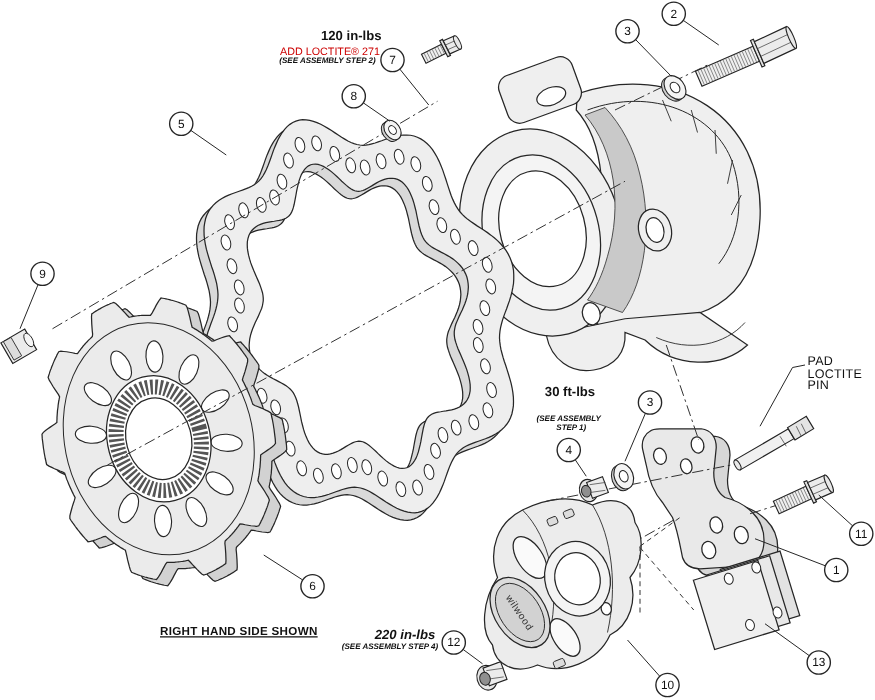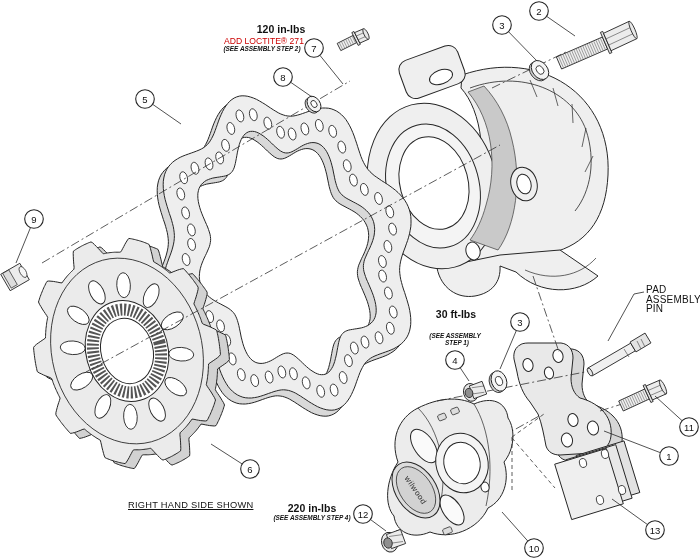--- a/index.html
+++ b/index.html
@@ -5,21 +5,21 @@
   html,body{margin:0;padding:0;background:#fff;}
   #stage{position:relative;width:700px;height:560px;background:#ffffff;overflow:hidden;
          font-family:"Liberation Sans","DejaVu Sans",sans-serif;}
   svg{position:absolute;left:0;top:0;}
   .lbl{position:absolute;white-space:nowrap;color:#111;}
   .ctr{transform:translateX(-50%);}
   .t-big{font-size:10.5px;font-weight:700;}
   .t-red{font-size:8.6px;font-weight:400;color:#cc0000;}
   .t-small{font-size:6.4px;font-weight:700;font-style:italic;}
   .t-pad{font-size:10px;line-height:9.6px;letter-spacing:.2px;}
-  .t-footer{font-size:9.3px;font-weight:400;letter-spacing:.25px;text-decoration:underline;}
+  .t-footer{font-size:9.3px;font-weight:700;letter-spacing:.25px;text-decoration:underline;}
 </style>
 </head>
 <body>
 
 <div id="stage">
 <svg width="700" height="560" viewBox="0 0 700 560">
 
   <g stroke="#262626" stroke-width="1" fill="#efefef">
 
     <path d="M462,75 C540,48 612,94 608,175 C606,216 589,241 558,251 L518,263
@@ -362,23 +362,23 @@
 </svg>
 
   <div class="lbl ctr t-big" style="left:281px;top:23px;">120 in-lbs</div>
   <div class="lbl ctr t-red" style="left:264px;top:36px;">ADD LOCTITE® 271</div>
   <div class="lbl ctr t-small" style="left:262px;top:45px;">(SEE ASSEMBLY STEP 2)</div>
 
   <div class="lbl ctr t-big" style="left:456px;top:308px;">30 ft-lbs</div>
   <div class="lbl ctr t-small" style="left:455px;top:332px;">(SEE ASSEMBLY</div>
   <div class="lbl ctr t-small" style="left:457px;top:339px;">STEP 1)</div>
 
-  <div class="lbl ctr t-big" style="left:312px;top:502px;">220 in-lbs</div>
+  <div class="lbl ctr t-big" style="left:324px;top:502px;font-style:italic;">220 in-lbs</div>
   <div class="lbl ctr t-small" style="left:312px;top:514px;">(SEE ASSEMBLY STEP 4)</div>
 
   <div class="lbl t-pad" style="left:646px;top:285px;">
     <div>PAD</div>
-    <div>ASSEMBLY</div>
+    <div>LOCTITE</div>
     <div>PIN</div>
   </div>
 
   <div class="lbl t-footer" style="left:128px;top:500px;">RIGHT HAND SIDE SHOWN</div>
 </div>
 
 </body></html>

